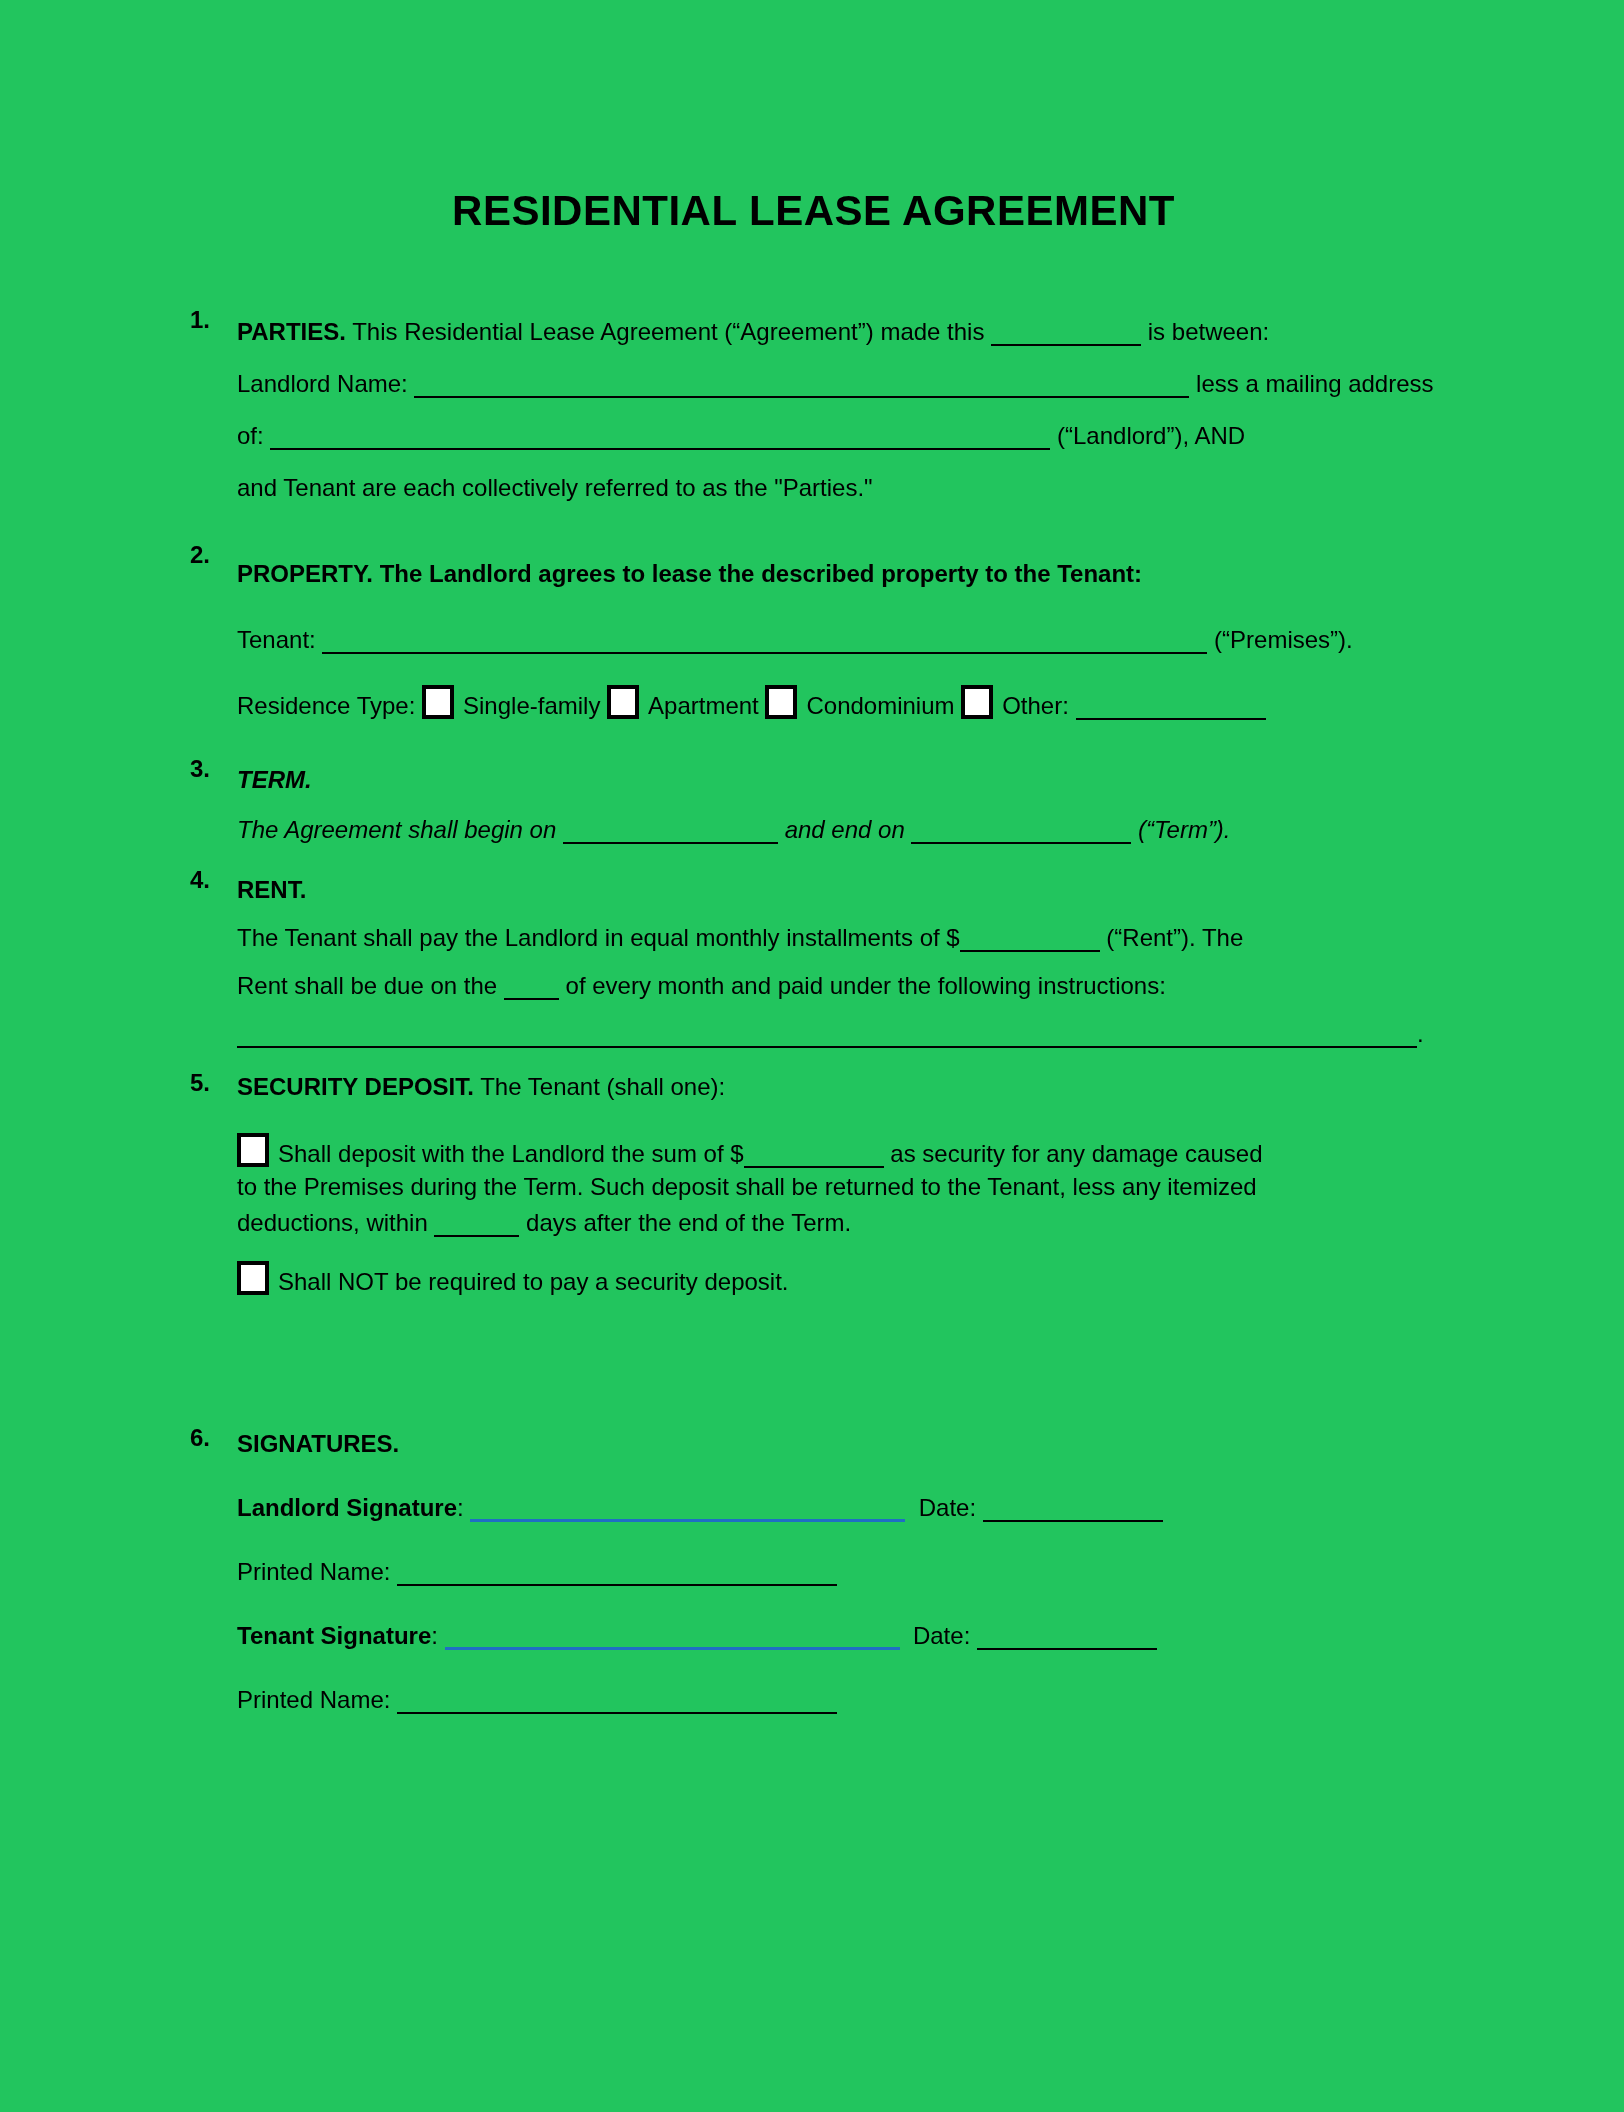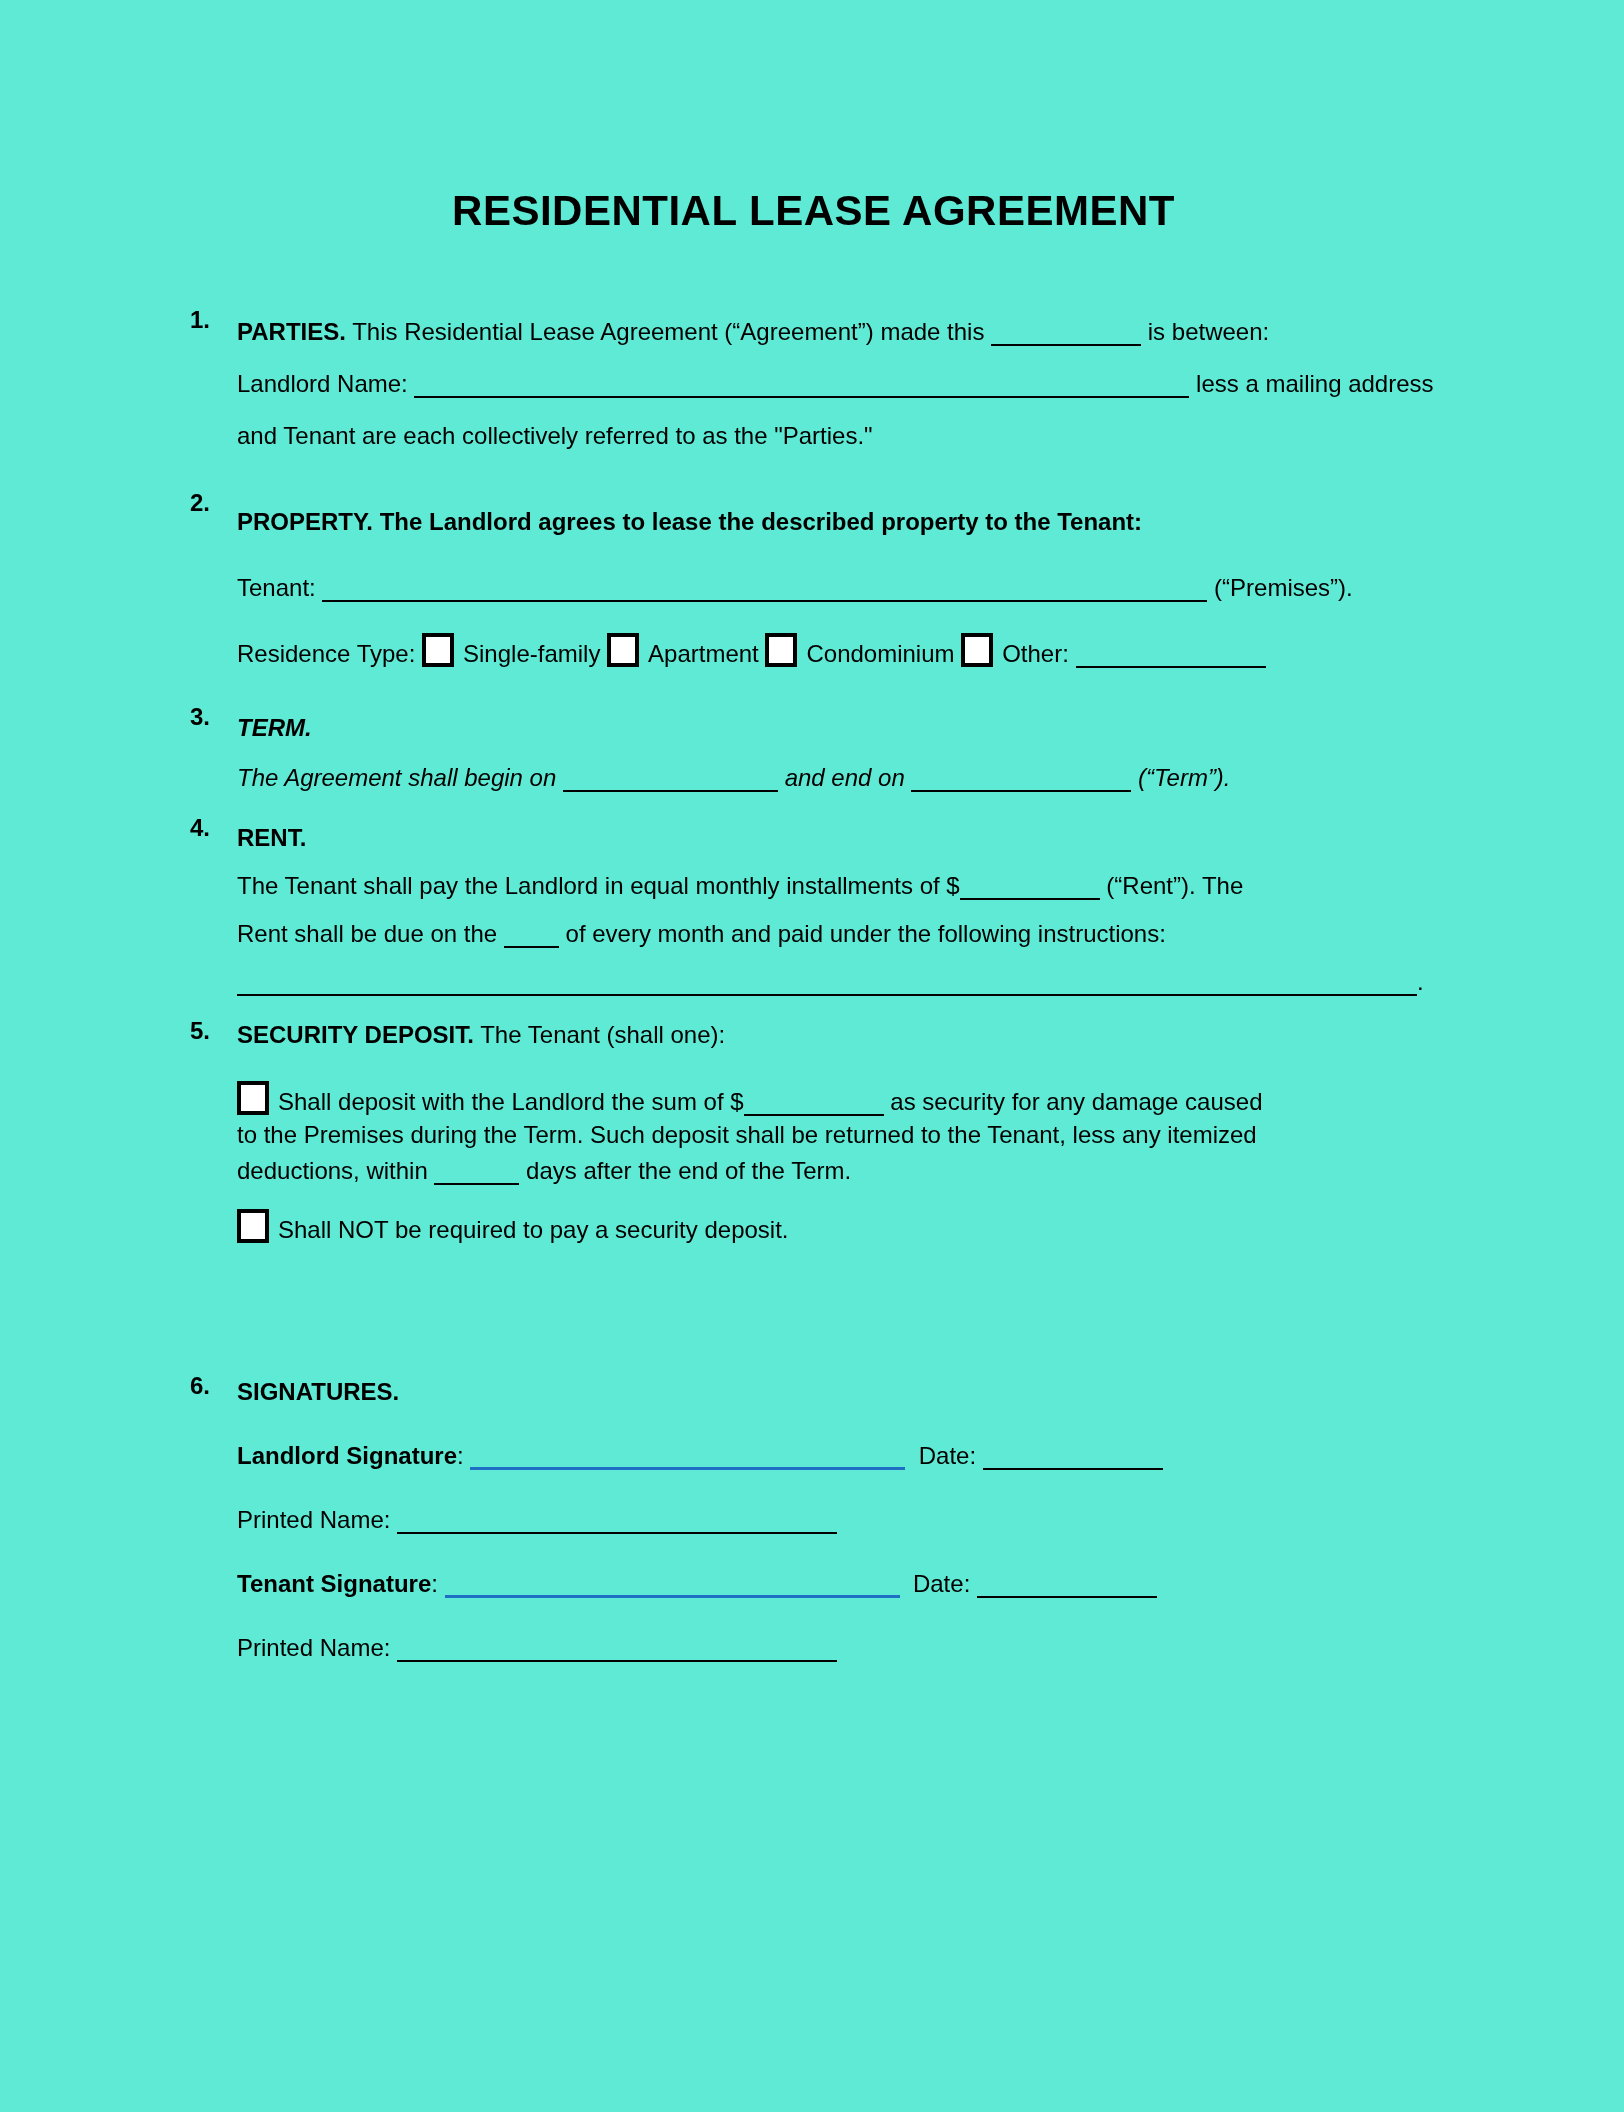--- a/index.html
+++ b/index.html
@@ -1,21 +1,21 @@
 <!DOCTYPE html>
 <html><head>
 <meta charset="utf-8">
 <style>
   html, body { margin: 0; padding: 0; background: #ffffff; }
   .page {
     position: relative;
     width: 1624px;
     height: 2112px;
     margin: 0 auto;
-    background: #5eead4;
+    background: #22c55e;
     color: #000;
     font-family: "Liberation Sans", "DejaVu Sans", sans-serif;
     font-size: 24px;
     overflow: hidden;
   }
   .doc {
     position: absolute;
     left: 190px;
     top: 0;
     width: 1247px;
@@ -83,20 +83,21 @@
 
 <div class="page">
   <div class="doc">
     <h1 class="title">RESIDENTIAL LEASE AGREEMENT</h1>
     <div>
         <div class="section sec-0">
           <div class="num">1.</div>
           <div class="body">
             <div class="line l0"><span class="bold">PARTIES.</span><span class="txt"> This Residential Lease Agreement (“Agreement”) made this </span><span class="blank" style="width: 150px;"></span><span class="txt"> is between:</span></div>
             <div class="line l1"><span class="txt">Landlord Name: </span><span class="blank" style="width: 775px;"></span><span class="txt"> less a mailing address</span></div>
+            <div class="line l2"><span class="txt">of: </span><span class="blank" style="width: 780px;"></span><span class="txt"> (“Landlord”), AND</span></div>
             <div class="line l4"><span class="txt">and Tenant are each collectively referred to as the "Parties."</span></div>
           </div>
         </div>
         <div class="section sec-1">
           <div class="num">2.</div>
           <div class="body">
             <div class="line l0"><span class="bold">PROPERTY. The Landlord agrees to lease the described property to the Tenant:</span></div>
             <div class="line l1"><span class="txt">Tenant: </span><span class="blank" style="width: 885px;"></span><span class="txt"> (“Premises”).</span></div>
             <div class="line l2"><span class="txt">Residence Type: </span><span class="checkbox"></span><span class="txt">Single-family </span><span class="checkbox"></span><span class="txt">Apartment </span><span class="checkbox"></span><span class="txt">Condominium </span><span class="checkbox"></span><span class="txt">Other: </span><span class="blank" style="width: 190px;"></span></div>
           </div>

